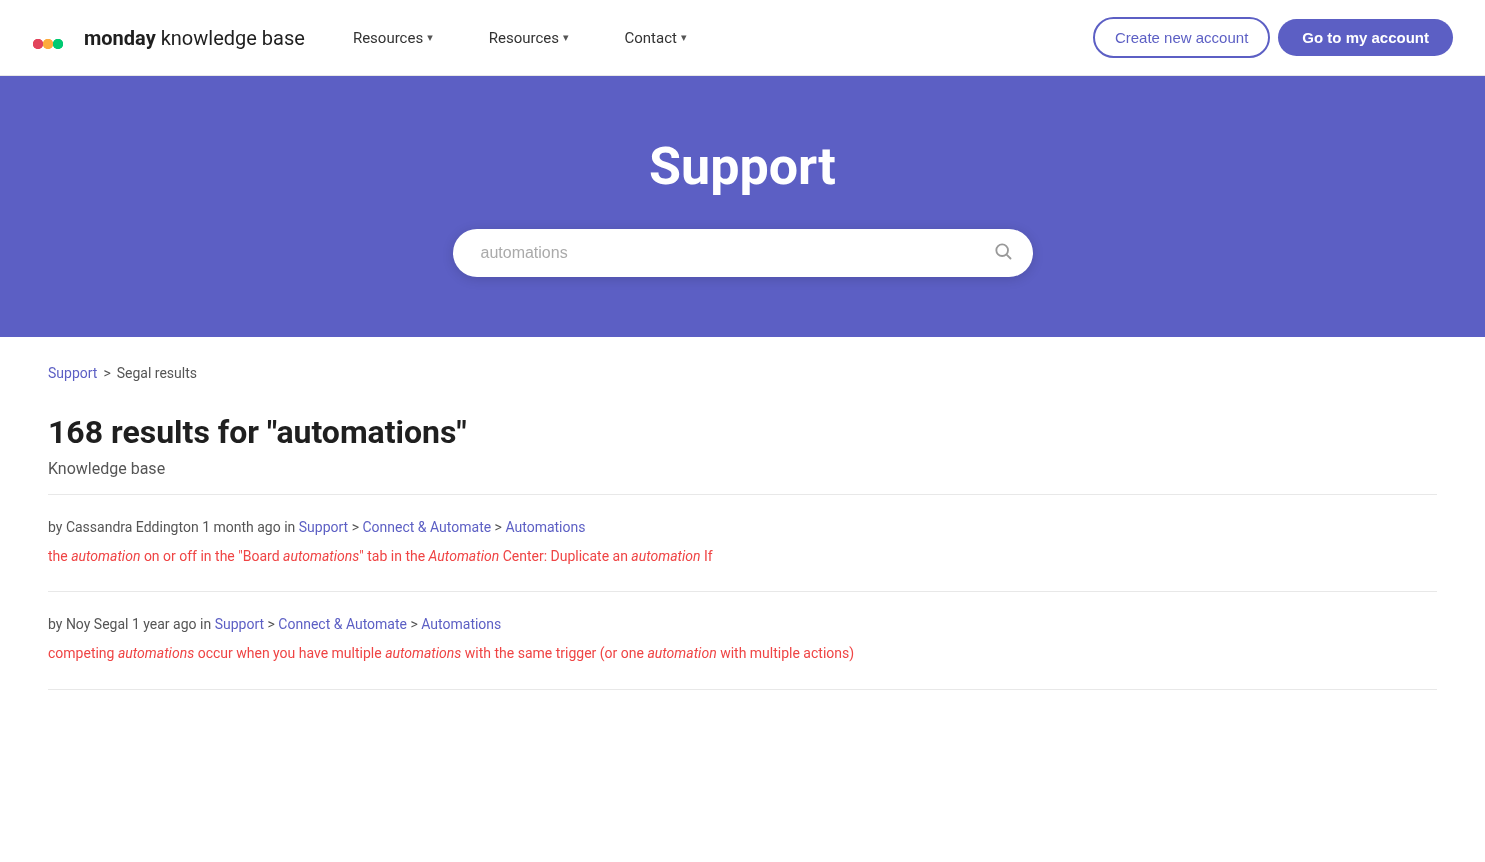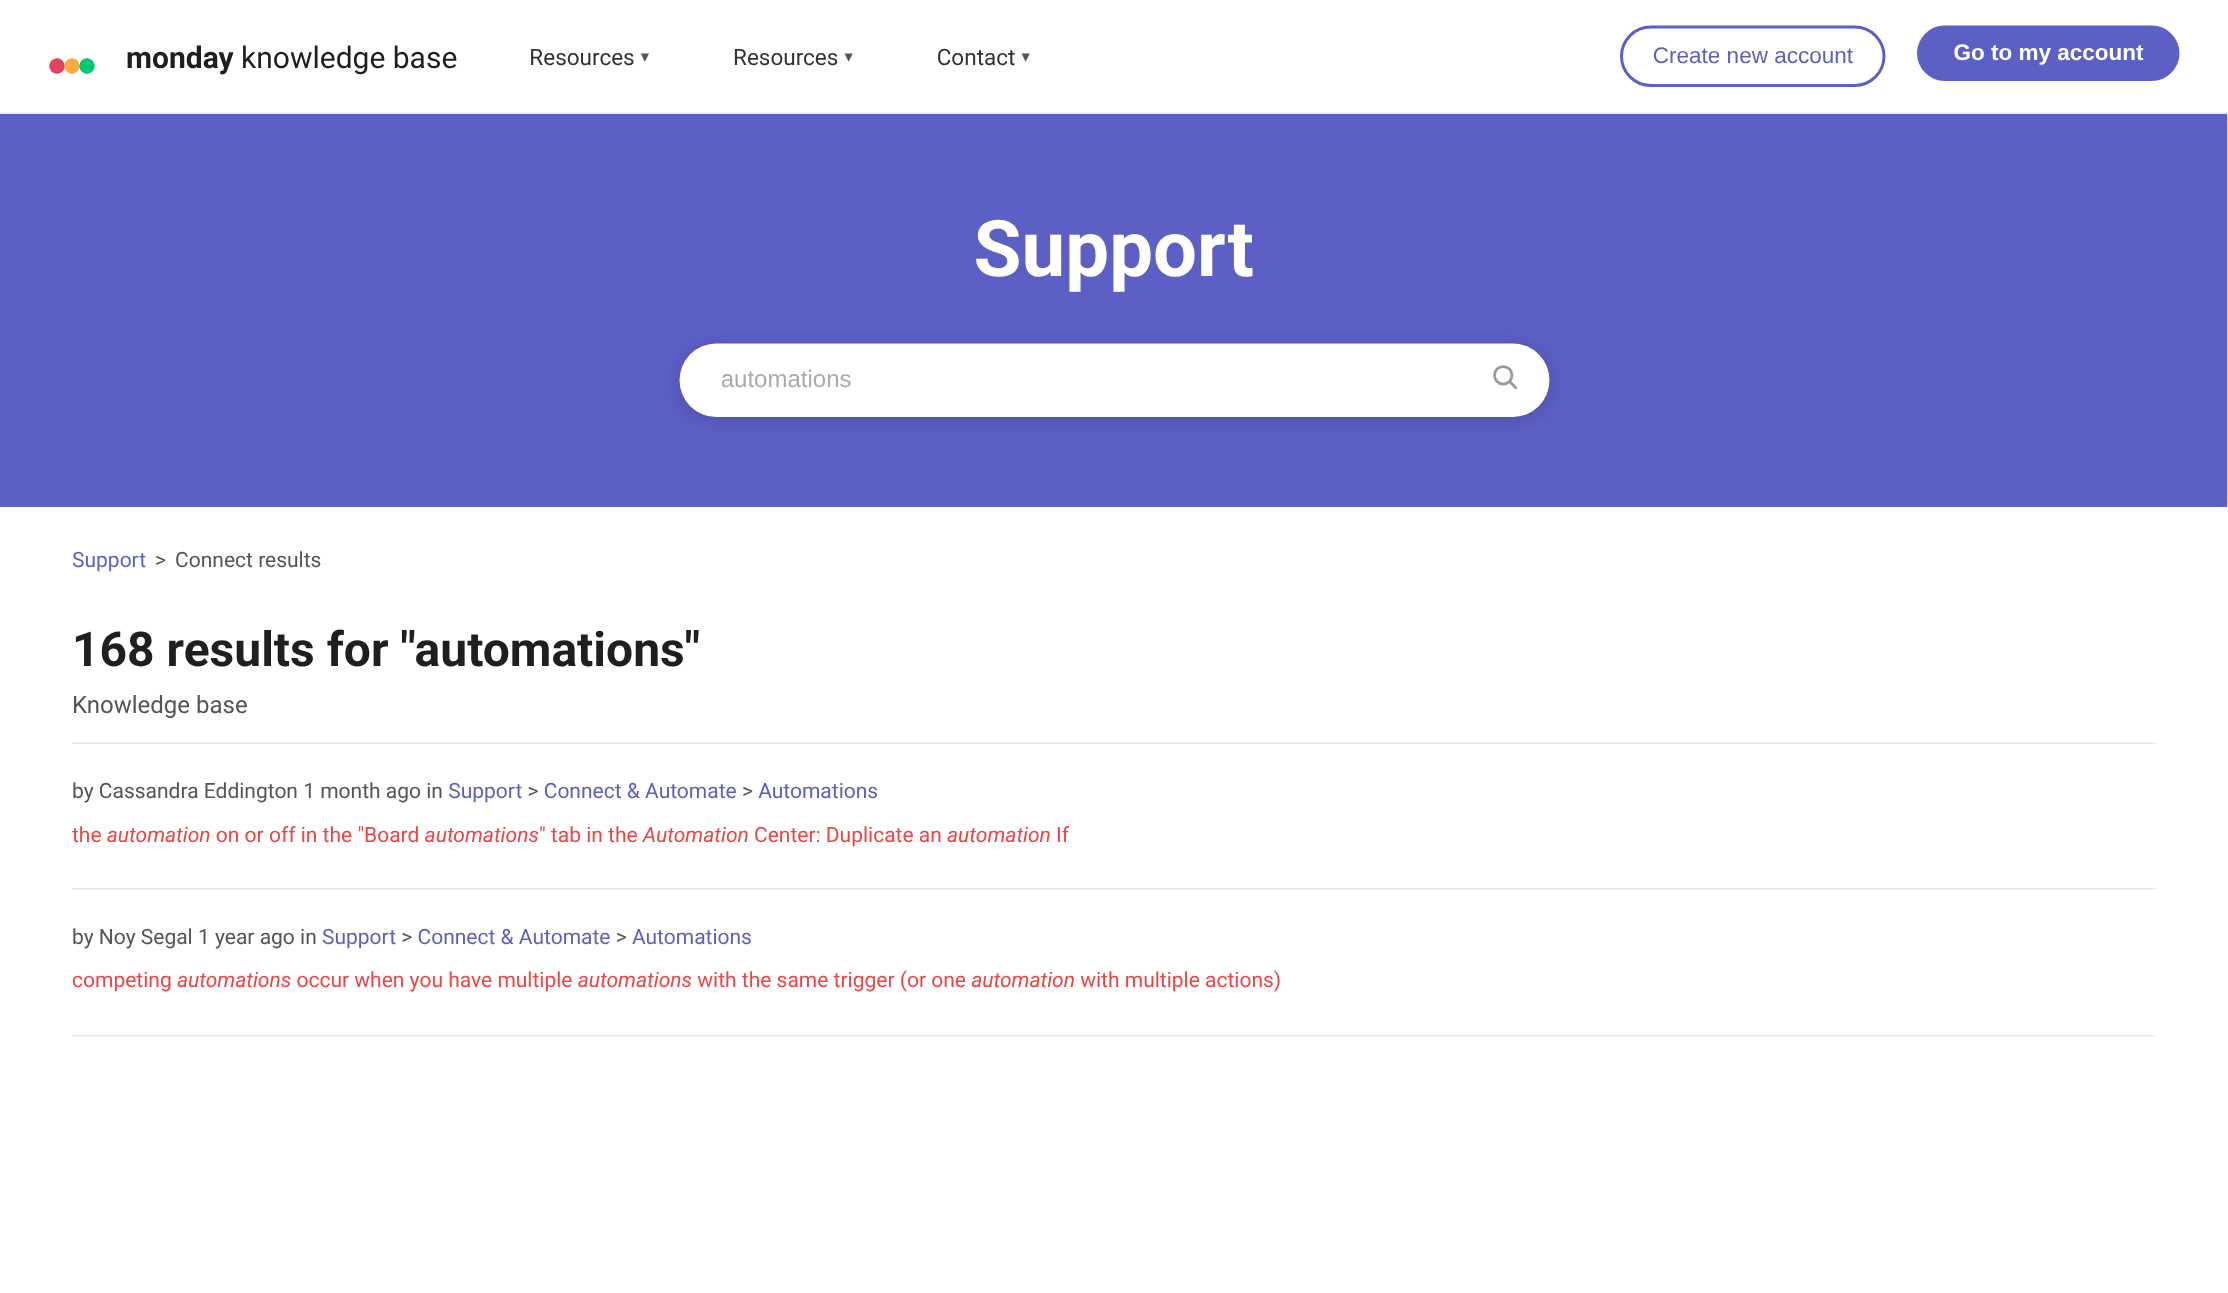--- a/index.html
+++ b/index.html
@@ -53,22 +53,22 @@
       cursor: pointer;
       border-radius: 6px;
       text-decoration: none;
     }
     .chevron {
       font-size: 11px;
       color: #555;
     }
     .header-right {
       display: flex;
-      align-items: flex-start;
-      gap: 21px;
+      align-items: center;
+      gap: 8px;
     }
     .btn-outline {
       padding: 10px 20px;
       border: 2px solid #5c5fc4;
       border-radius: 24px;
       background: #fff;
       color: #5c5fc4;
       font-size: 15px;
       font-weight: 500;
       cursor: pointer;
@@ -252,21 +252,21 @@
         <line x1="21" y1="21" x2="16.65" y2="16.65"></line>
       </svg>
     </span>
   </div>
 </section>
 
 <div class="breadcrumb-section">
   <nav class="breadcrumb">
     <a class="breadcrumb-link" href="#">Support</a>
     <span class="breadcrumb-sep">&gt;</span>
-    <span class="breadcrumb-current">Connect results</span>
+    <span class="breadcrumb-current">Segal results</span>
   </nav>
 </div>
 
 <main class="main-content">
   <h2 class="results-heading">168 results for "automations"</h2>
   <p class="results-category">Knowledge base</p>
 
   <article class="result-item">
     <div class="result-meta">
       <span>by Cassandra Eddington</span>

